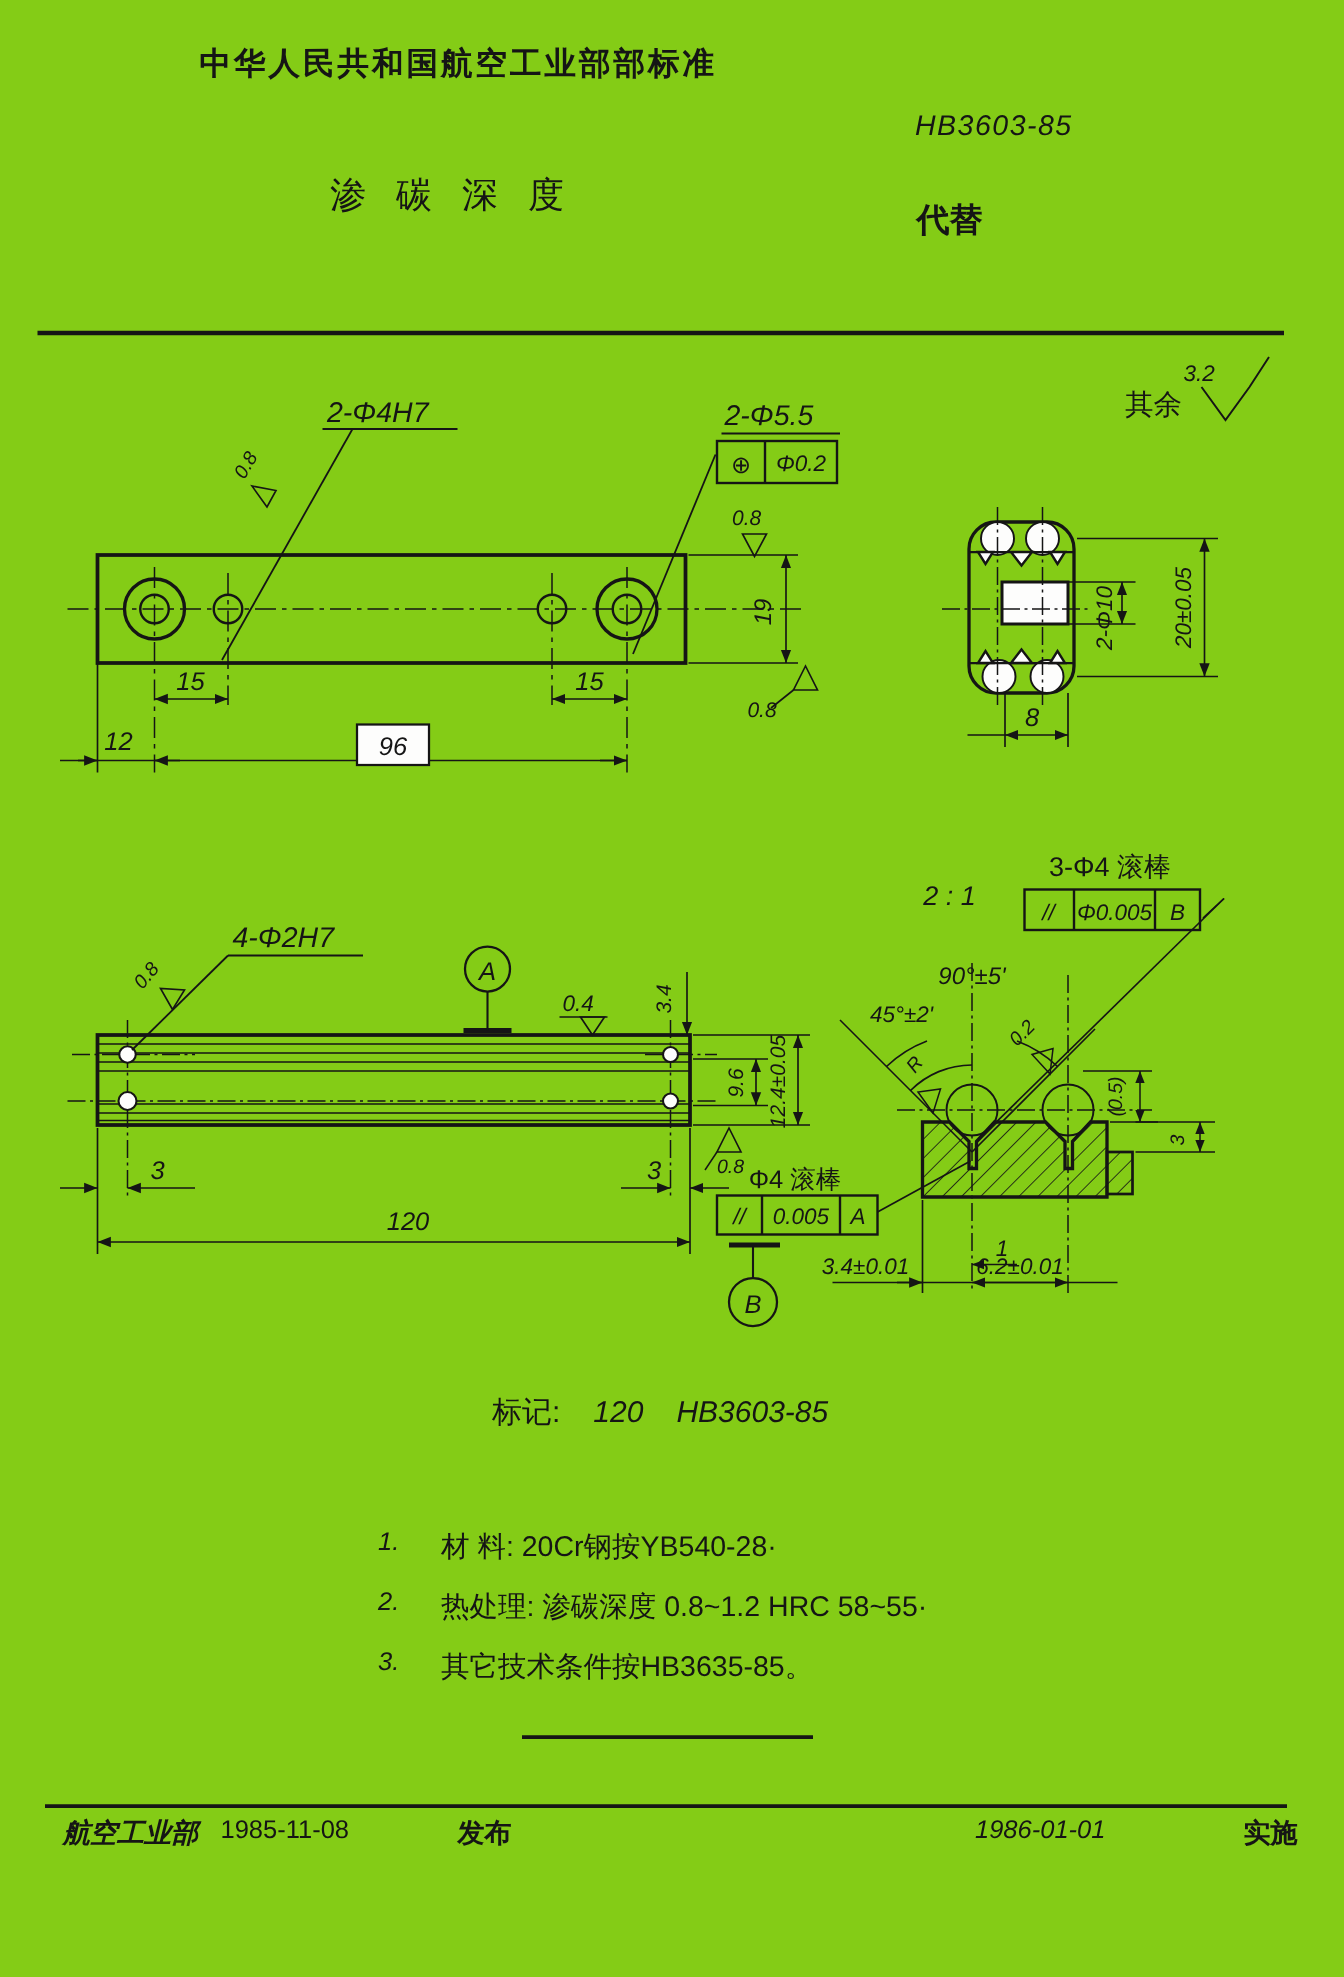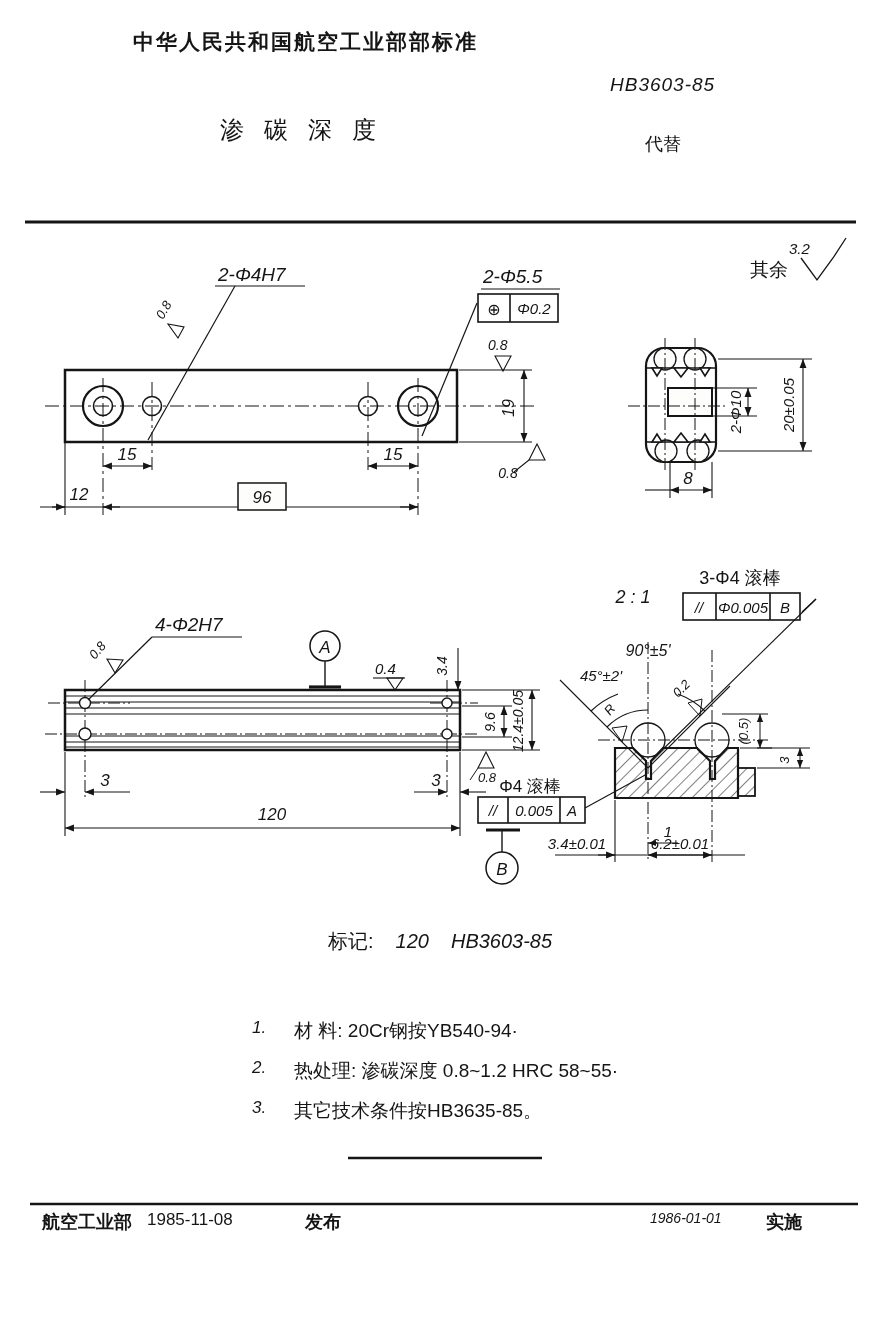--- a/index.html
+++ b/index.html
@@ -1,34 +1,34 @@
 <!DOCTYPE html>
 <html><head>
 <meta charset="utf-8">
 <style>
   html,body{margin:0;padding:0;background:#e8e8e8;}
-  .page{position:relative;width:896px;height:1318px;background:#ffffff;color:#151515;
+  .page{position:relative;width:896px;height:1318px;background:#84cc16;color:#151515;
         font-family:"Liberation Sans",sans-serif;overflow:hidden;}
   .abs{position:absolute;white-space:nowrap;}
   .hdr{left:133px;top:28px;font-size:21px;font-weight:bold;letter-spacing:2px;}
   .stdno{left:610px;top:74px;font-size:19px;font-style:italic;letter-spacing:1px;}
   .title{left:220px;top:114px;font-size:24px;letter-spacing:20px;}
-  .supersede{left:645px;top:132px;font-size:18px;}
+  .supersede{left:611px;top:132px;font-size:22px;font-weight:bold;}
   .marking{left:328px;top:928px;font-size:20px;}
   .marking .num{font-style:italic;margin-left:22px;}
   .notes{left:252px;top:1018px;font-size:19px;}
   .note-row{display:flex;margin-bottom:14px;}
   .note-no{width:42px;font-style:italic;font-size:17px;}
   .footer-bar{left:0;top:1210px;width:896px;font-size:18px;}
   .footer-bar span{position:absolute;top:0;}
-  .f-issuer{left:42px;font-weight:bold;}
+  .f-issuer{left:42px;font-weight:bold;font-style:italic;}
   .f-idate{left:147px;font-size:17px;}
   .f-ilabel{left:305px;font-weight:bold;text-align:right;}
-  .f-mdate{left:650px;font-style:italic;font-size:14px;}
-  .f-mlabel{left:766px;font-weight:bold;text-align:center;}
+  .f-mdate{left:650px;font-style:italic;font-size:17px;}
+  .f-mlabel{left:829px;font-weight:bold;text-align:center;}
   svg{position:absolute;left:0;top:0;}
   svg text{fill:#151515;font-family:"Liberation Sans",sans-serif;}
   .t-dim{font-style:italic;}
   .ln{stroke:#151515;fill:none;}
 </style>
 </head>
 <body>
 
 <div class="page">
 
@@ -37,21 +37,21 @@
   <div class="abs title">渗碳深度</div>
   <div class="abs supersede">代替</div>
 
   <div class="abs marking">
     <span>标记:</span><span class="num">120</span><span class="num">HB3603-85</span>
   </div>
 
   <div class="abs notes">
     <div class="note-row">
       <span class="note-no">1.</span>
-      <span>材 料: 20Cr钢按YB540-94·</span>
+      <span>材 料: 20Cr钢按YB540-28·</span>
     </div>
     <div class="note-row">
       <span class="note-no">2.</span>
       <span>热处理: 渗碳深度 0.8~1.2  HRC 58~55·</span>
     </div>
     <div class="note-row">
       <span class="note-no">3.</span>
       <span>其它技术条件按HB3635-85。</span>
     </div>
   </div>

